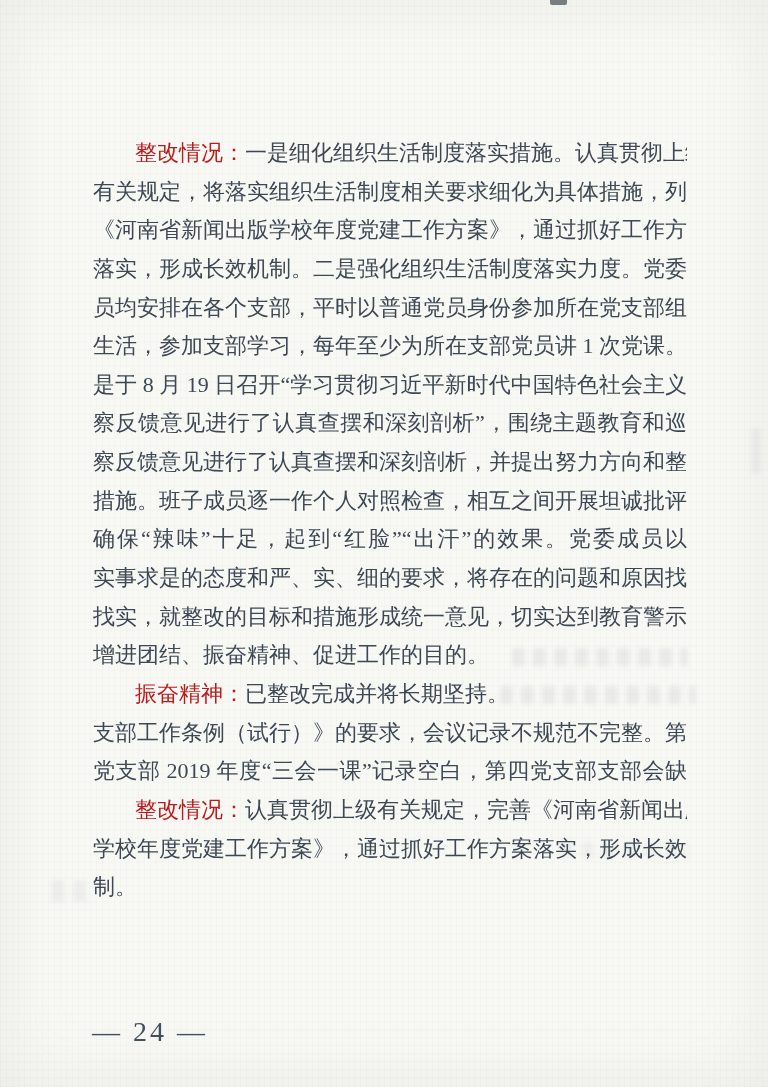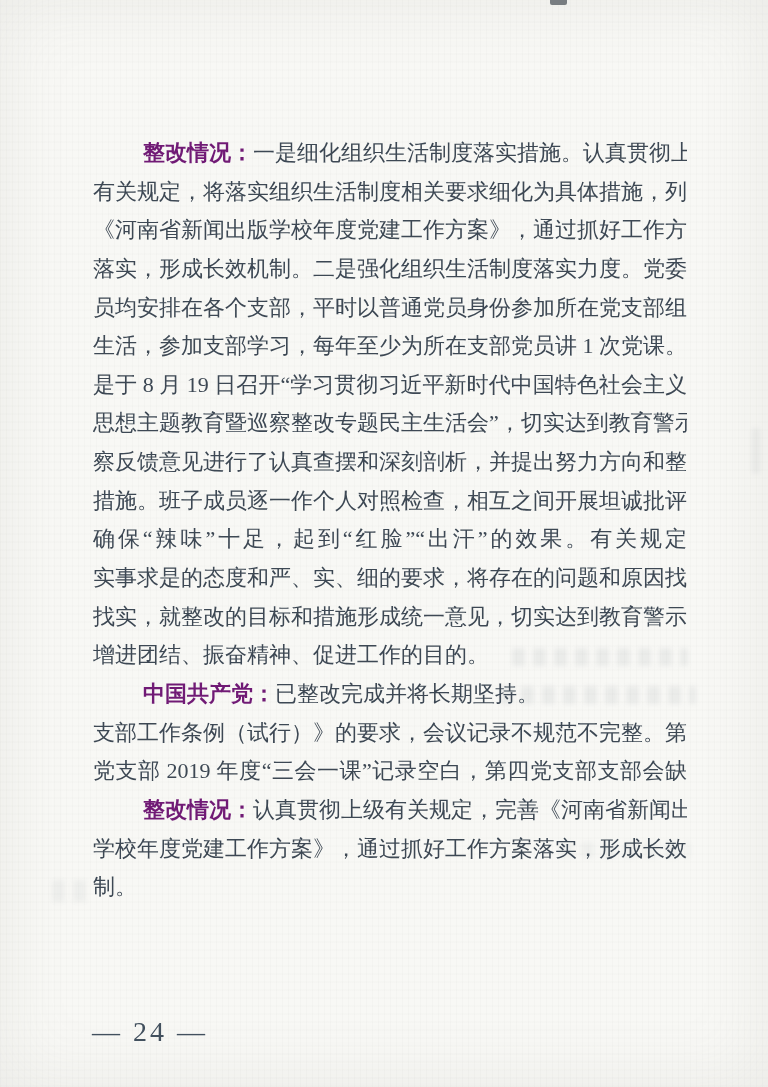--- a/index.html
+++ b/index.html
@@ -33,21 +33,21 @@
   .line {
     height: 38.65px;
     text-align: justify;
     text-align-last: justify;
     text-justify: inter-character;
     overflow: hidden;
     white-space: nowrap;
   }
   .line.left  { text-align: center; text-align-last: left; }
   .line.first { text-indent: 42px; }
-  b.label { font-weight: bold; color: #701a75; margin-left: 8px; }
+  b.label { font-weight: normal; color: #b91c1c; }
   .footer {
     position: absolute; left: 92px; top: 1016px;
     font-size: 28px; color: #42505e; letter-spacing: 3px;
   }
   
   .ghost {
     position: absolute;
     filter: blur(2.5px); opacity: .55; border-radius: 2px;
     background: repeating-linear-gradient(90deg,
       rgba(104,116,126,.17) 0 13px, rgba(104,116,126,0) 13px 21px);
@@ -74,31 +74,31 @@
   <div class="doc">
 
     <div class="para">
       <div class="line first"><b class="label">整改情况：</b><span>一是细化组织生活制度落实措施。认真贯彻上级</span></div>
       <div class="line">有关规定，将落实组织生活制度相关要求细化为具体措施，列入</div>
       <div class="line">《河南省新闻出版学校年度党建工作方案》，通过抓好工作方案</div>
       <div class="line">落实，形成长效机制。二是强化组织生活制度落实力度。党委成</div>
       <div class="line">员均安排在各个支部，平时以普通党员身份参加所在党支部组织</div>
       <div class="line">生活，参加支部学习，每年至少为所在支部党员讲 1 次党课。三</div>
       <div class="line">是于 8 月 19 日召开“学习贯彻习近平新时代中国特色社会主义</div>
-      <div class="line">思想主题教育暨巡察整改专题民主生活会”，切实达到教育警示</div>
+      <div class="line">察反馈意见进行了认真查摆和深刻剖析”，围绕主题教育和巡</div>
       <div class="line">察反馈意见进行了认真查摆和深刻剖析，并提出努力方向和整改</div>
       <div class="line">措施。班子成员逐一作个人对照检查，相互之间开展坦诚批评，</div>
-      <div class="line">确保“辣味”十足，起到“红脸”“出汗”的效果。有关规定</div>
+      <div class="line">确保“辣味”十足，起到“红脸”“出汗”的效果。党委成员以</div>
       <div class="line">实事求是的态度和严、实、细的要求，将存在的问题和原因找准</div>
       <div class="line">找实，就整改的目标和措施形成统一意见，切实达到教育警示、</div>
       <div class="line left">增进团结、振奋精神、促进工作的目的。</div>
     </div>
 
     <div class="para">
-      <div class="line first left"><b class="label">中国共产党：</b><span>已整改完成并将长期坚持。</span></div>
+      <div class="line first left"><b class="label">振奋精神：</b><span>已整改完成并将长期坚持。</span></div>
     </div>
 
     <div class="para">
       <div class="line">支部工作条例（试行）》的要求，会议记录不规范不完整。第三</div>
       <div class="line">党支部 2019 年度“三会一课”记录空白，第四党支部支部会缺</div>
     </div>
 
     <div class="para">
       <div class="line first"><b class="label">整改情况：</b><span>认真贯彻上级有关规定，完善《河南省新闻出版</span></div>
       <div class="line">学校年度党建工作方案》，通过抓好工作方案落实，形成长效机</div>

